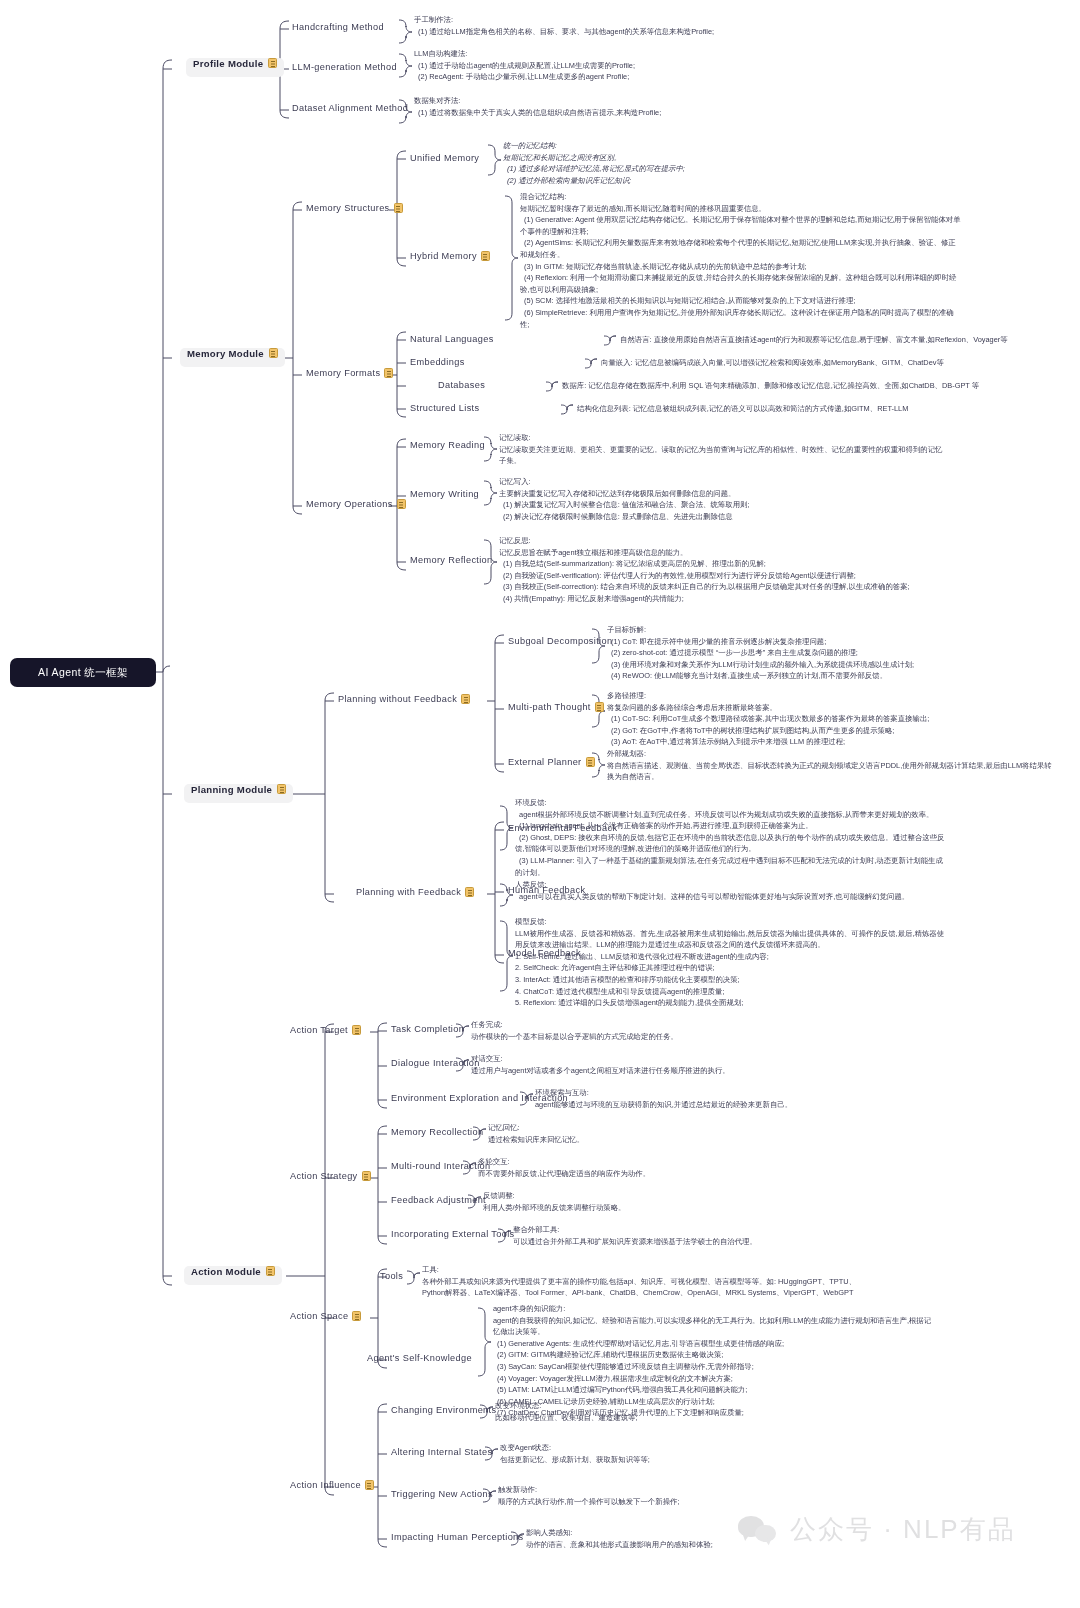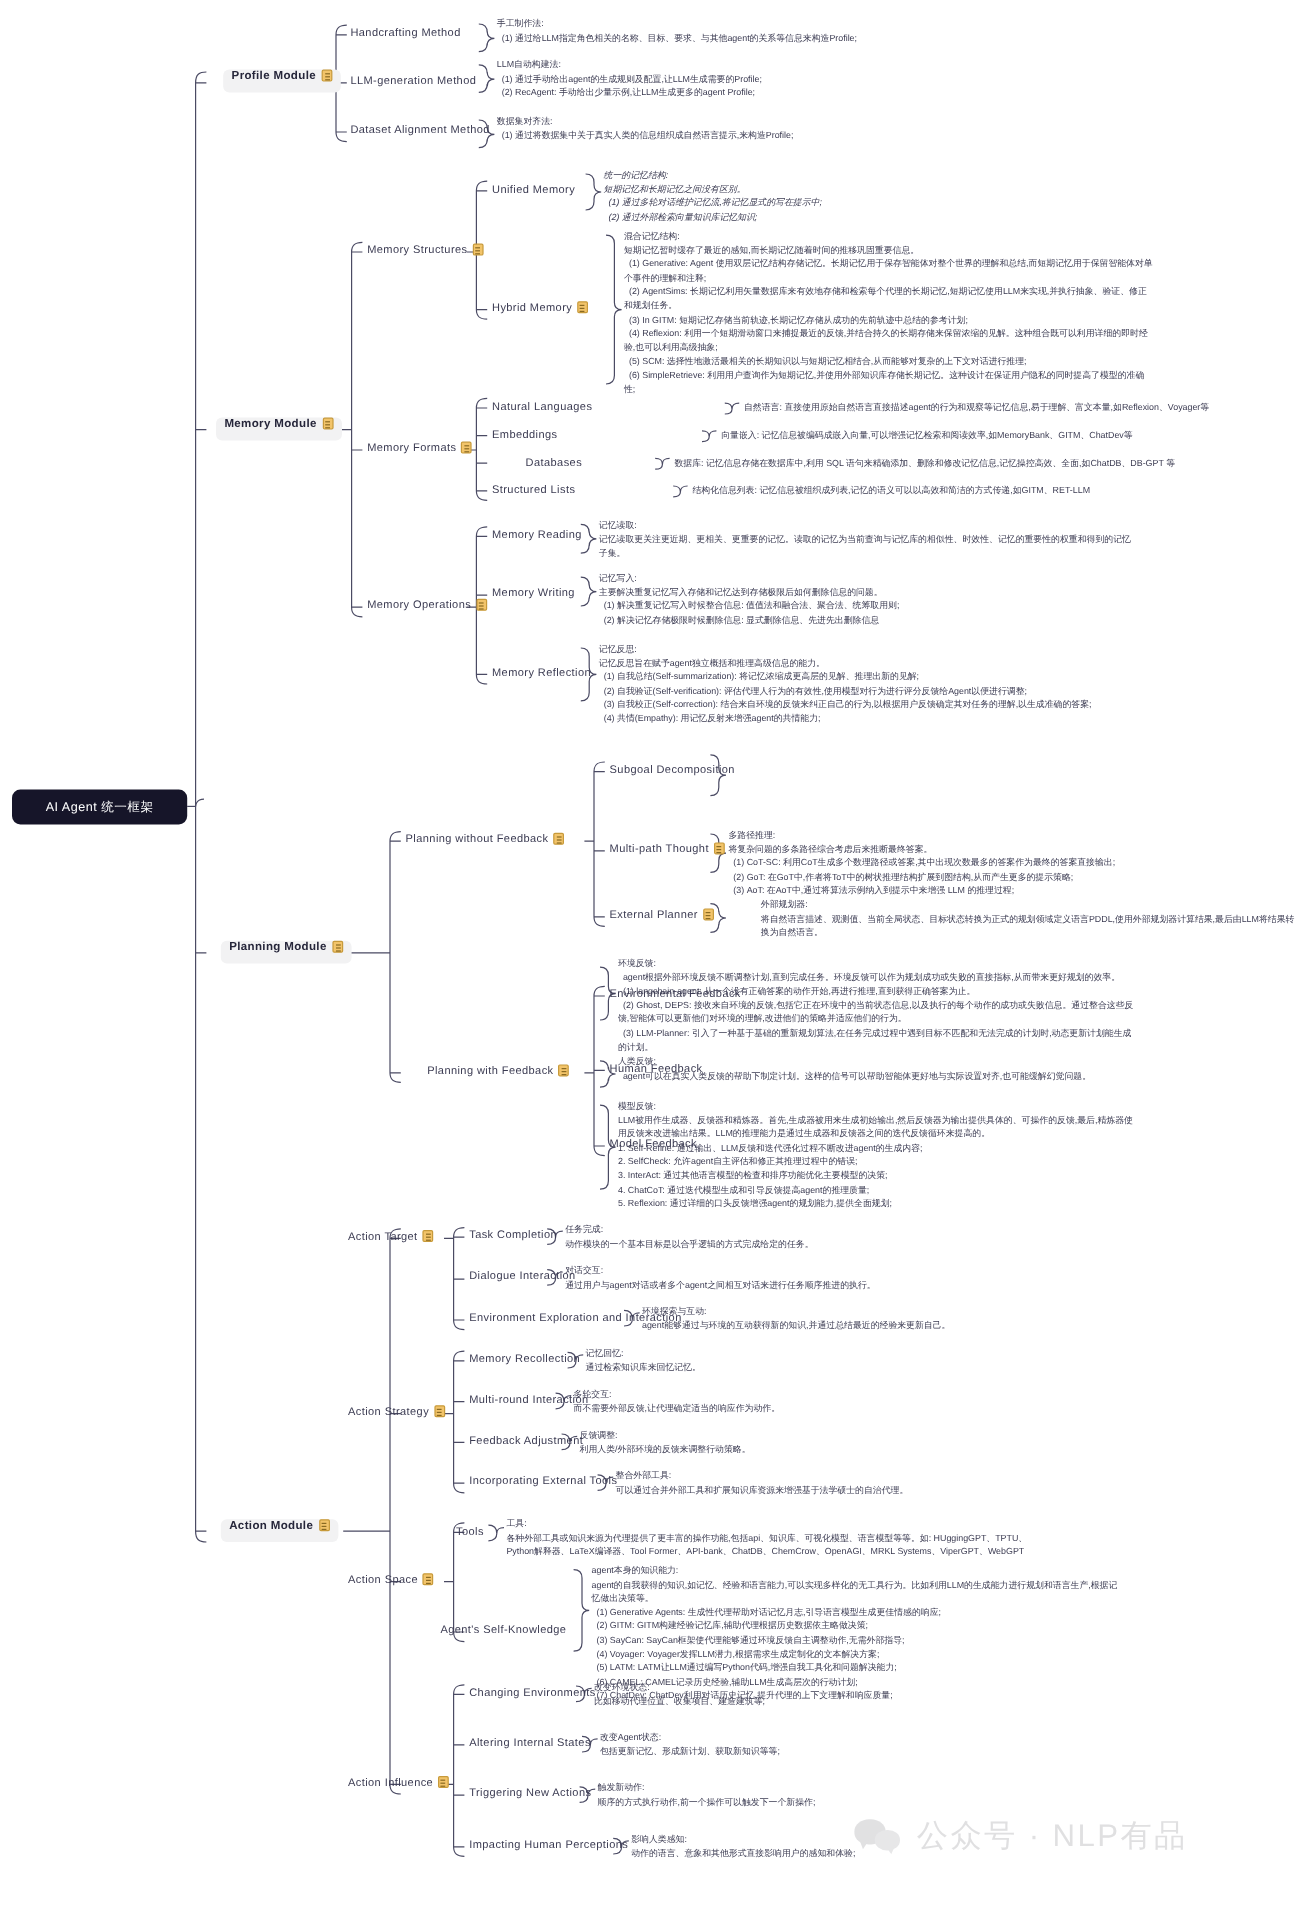--- a/index.html
+++ b/index.html
@@ -104,21 +104,21 @@
     position: absolute;
     left: 0; top: 0;
     width: 1080px; height: 1608px;
     pointer-events: none;
   }
   svg.wires path { fill: none; stroke: #4a4a63; stroke-width: 1; }
 
   
   .watermark {
     position: absolute;
-    left: 712px; top: 1512px;
+    left: 738px; top: 1512px;
     display: flex;
     align-items: center;
     gap: 10px;
     opacity: .55;
   }
   .watermark .wx {
     position: relative;
     width: 42px; height: 28px;
     flex: 0 0 auto;
   }
@@ -365,36 +365,41 @@
   (4) 共情(Empathy): 用记忆反射来增强agent的共情能力;</div>
 
   <div class="node" style="left:338px; top:694px;">
     <span class="en">Planning without Feedback</span>
     <span class="note-ico"></span>
   </div>
 
   <div class="node" style="left:508px; top:636px;">
     <span class="en">Subgoal Decomposition</span>
   </div>
+  <div class="detail cn" style="left:607px; top:624px;">子目标拆解:
+  (1) CoT: 即在提示符中使用少量的推音示例逐步解决复杂推理问题;
+  (2) zero-shot-cot: 通过提示模型 “一步一步思考” 来自主生成复杂问题的推理;
+  (3) 使用环境对象和对象关系作为LLM行动计划生成的额外输入,为系统提供环境感以生成计划;
+  (4) ReWOO: 使LLM能够充当计划者,直接生成一系列独立的计划,而不需要外部反馈。</div>
 
   <div class="node" style="left:508px; top:702px;">
     <span class="en">Multi-path Thought</span>
     <span class="note-ico"></span>
   </div>
   <div class="detail cn" style="left:607px; top:690px;">多路径推理:
 将复杂问题的多条路径综合考虑后来推断最终答案。
   (1) CoT-SC: 利用CoT生成多个数理路径或答案,其中出现次数最多的答案作为最终的答案直接输出;
   (2) GoT: 在GoT中,作者将ToT中的树状推理结构扩展到图结构,从而产生更多的提示策略;
   (3) AoT: 在AoT中,通过将算法示例纳入到提示中来增强 LLM 的推理过程;</div>
 
   <div class="node" style="left:508px; top:757px;">
     <span class="en">External Planner</span>
     <span class="note-ico"></span>
   </div>
-  <div class="detail cn" style="left:607px; top:748px;margin-left:27px;">外部规划器:
+  <div class="detail cn" style="left:607px; top:748px;">外部规划器:
 将自然语言描述、观测值、当前全局状态、目标状态转换为正式的规划领域定义语言PDDL,使用外部规划器计算结果,最后由LLM将结果转
 换为自然语言。</div>
 
   <div class="node" style="left:338px; top:887px;padding-left:18px;">
     <span class="en">Planning with Feedback</span>
     <span class="note-ico"></span>
   </div>
 
   <div class="node" style="left:508px; top:823px;">
     <span class="en">Environmental Feedback</span>

